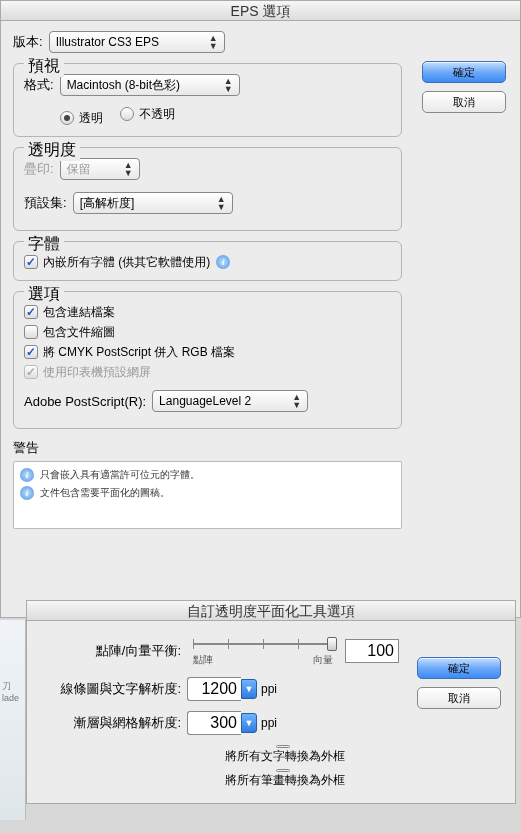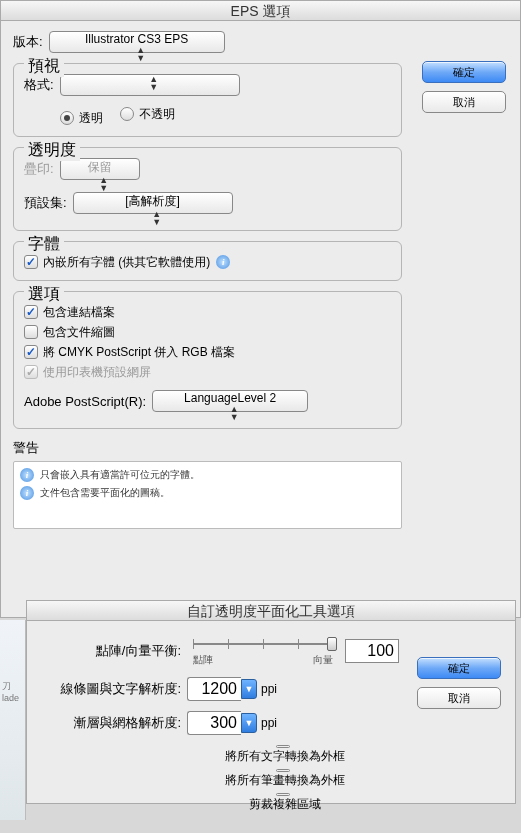--- a/index.html
+++ b/index.html
@@ -51,21 +51,20 @@
     align-items: center;
     justify-content: space-between;
     background: linear-gradient(#ffffff, #e8e8e8);
     border: 1px solid #888;
     border-radius: 4px;
     height: 22px;
     padding: 0 6px;
     font-size: 12px;
     box-shadow: 0 1px 0 rgba(255,255,255,0.6) inset;
     cursor: default;
-    flex-direction: column;
   }
   .select .arr {
     margin-left: 8px;
     font-size: 9px;
     line-height: 8px;
     color: #333;
     display: flex;
     flex-direction: column;
   }
   .btn {
@@ -243,20 +242,21 @@
     <div class="side-buttons">
       <div class="btn primary">確定</div>
       <div class="btn">取消</div>
     </div>
 
     <div class="group">
       <span class="legend">預視</span>
       <div class="row">
         <span class="label">格式:</span>
         <div class="select" style="width:180px">
+          <span>Macintosh (8-bit色彩)</span>
           <span class="arr">
               <span>▲</span>
               <span>▼</span>
             </span>
         </div>
       </div>
       <div class="indent">
         <span class="radio">
           <span class="rcircle">
               <span class="dot"></span>
@@ -404,20 +404,16 @@
 
     <div class="checks">
       <div class="check">
         <span class="cbox"></span>
         <span>將所有文字轉換為外框</span>
       </div>
       <div class="check">
         <span class="cbox"></span>
         <span>將所有筆畫轉換為外框</span>
       </div>
-      <div class="check">
-        <span class="cbox"></span>
-        <span>剪裁複雜區域</span>
-      </div>
     </div>
 
   </div>
 </div>
 
 </body></html>

